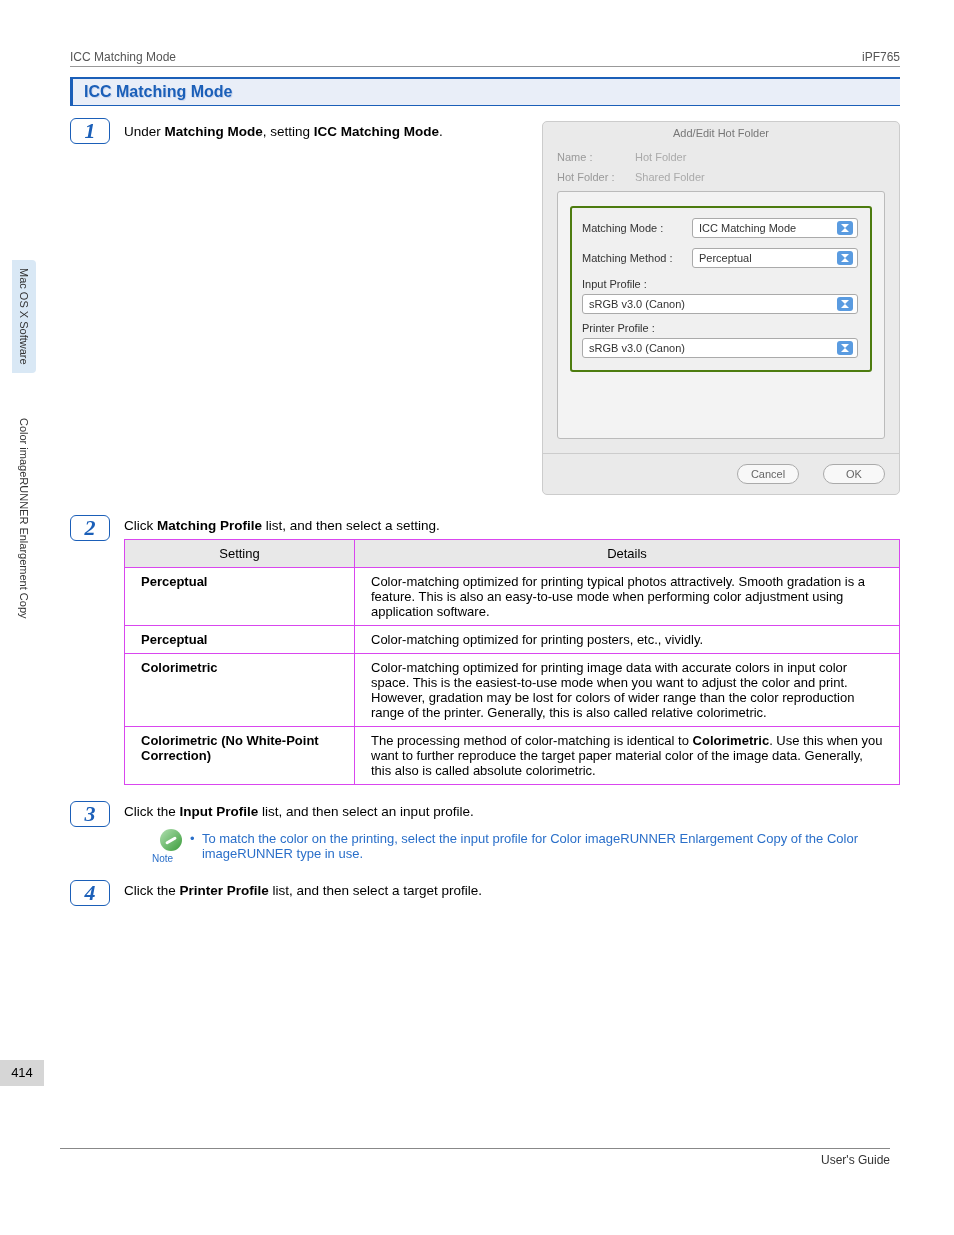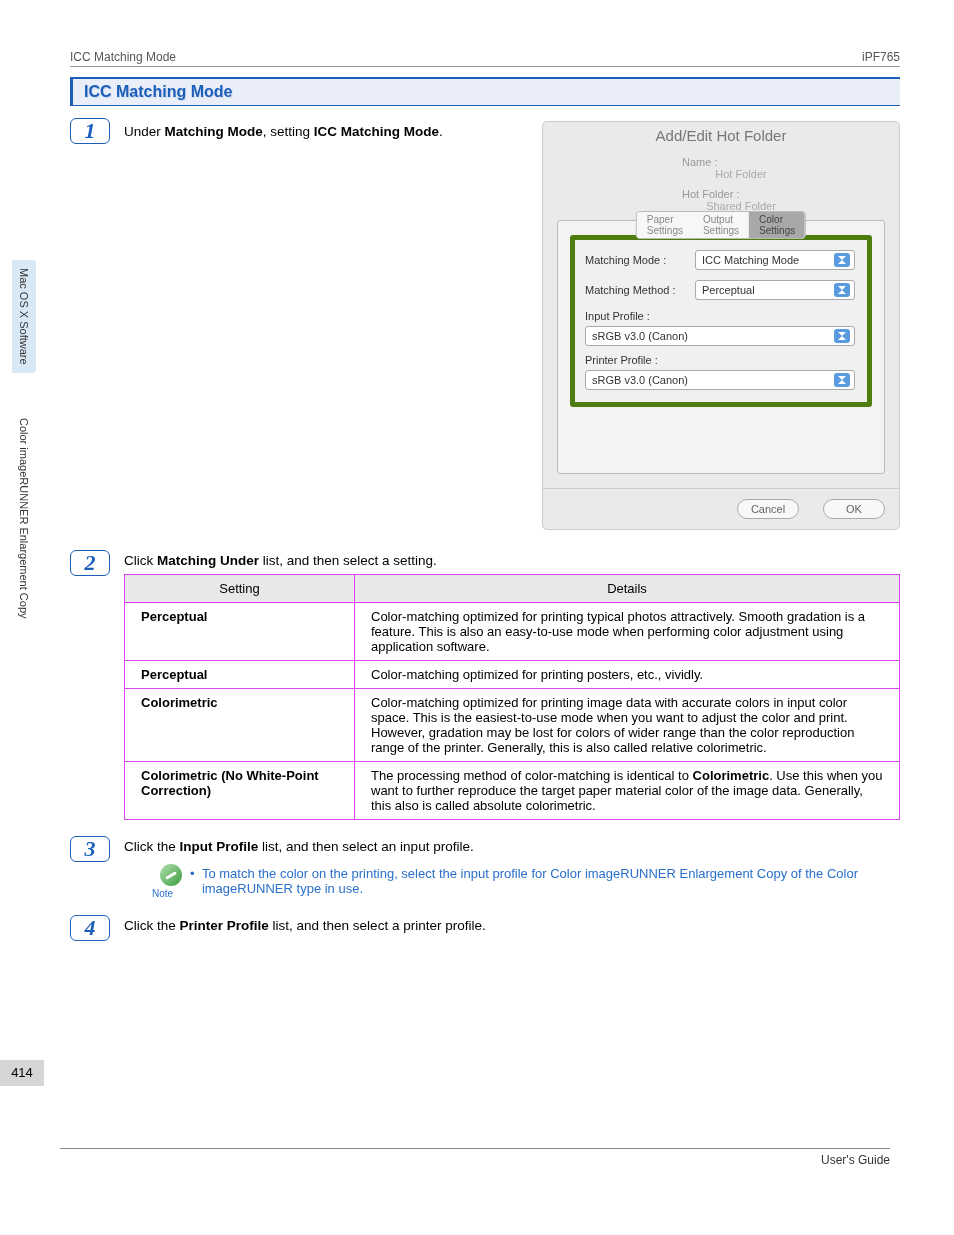--- a/index.html
+++ b/index.html
@@ -109,26 +109,26 @@
     border-radius: 5px;
     background: #eaeaea;
     margin-left: auto;
     font-size: 11px;
     color: #888;
   }
   .dialog-title {
     text-align: center;
     padding: 5px 0 8px 0;
     color: #777;
-    font-size: 15px;
+    font-size: 11px;
   }
   .dialog-inner { padding: 4px 14px 14px 14px; }
-  .dlg-row { display: flex; align-items: center; margin-bottom: 8px; flex-direction: column; }
+  .dlg-row { display: flex; align-items: center; margin-bottom: 8px; }
   .dlg-label { width: 78px; color: #999; font-size: 11px; }
-  .dlg-val { color: #aaa; font-size: 11px; margin-left: 40px; }
+  .dlg-val { color: #aaa; font-size: 11px; }
   .tab-box {
     border: 1px solid #bbb;
     border-radius: 3px;
     background: #f3f3f3;
     margin-top: 4px;
     padding: 14px 12px 16px 12px;
     position: relative;
   }
   .tabs {
     position: absolute;
@@ -319,28 +319,23 @@
           <div class="dlg-row">
             <span class="dlg-label">Name :</span>
             <span class="dlg-val">Hot Folder</span>
           </div>
           <div class="dlg-row">
             <span class="dlg-label">Hot Folder :</span>
             <span class="dlg-val">Shared Folder</span>
           </div>
 
           <div class="tab-box">
-            <div class="tabs">
-              <div class="tab">Paper Settings</div>
-              <div class="tab">Output Settings</div>
-              <div class="tab active">Color Settings</div>
-            </div>
-
-
-            <div style="border:5px solid #4d7c0f;border-radius:3px;padding:10px 12px 4px 10px;background:#f0f0f0;">
+
+
+            <div style="border:2px solid #4d7c0f;border-radius:3px;padding:10px 12px 4px 10px;background:#f0f0f0;">
               <div class="field-row">
                 <span class="field-label dark">Matching Mode :</span>
                 <div class="select-box">
                   <span>ICC Matching Mode</span>
                   <span class="select-arrow"></span>
                 </div>
               </div>
               <div class="field-row">
                 <span class="field-label dark">Matching Method :</span>
                 <div class="select-box">
@@ -367,21 +362,21 @@
           <div class="dlg-btn">OK</div>
         </div>
       </div>
     </div>
   </div>
 
   <div class="step-row" style="margin-top:20px;">
     <div class="step-num">2</div>
     <div class="step-body">
       <div class="step-text">
-        <span>Click </span><strong>Matching Under</strong><span> list, and then select a setting.</span>
+        <span>Click </span><strong>Matching Profile</strong><span> list, and then select a setting.</span>
       </div>
       <table class="detail">
         <tbody>
             <tr>
           <th>Setting</th>
           <th>Details</th>
         </tr>
         <tr>
           <td class="setting">Perceptual</td>
           <td>Color-matching optimized for printing typical photos attractively. Smooth gradation is a feature. This is also an easy-to-use mode when performing color adjustment using application software.</td>
@@ -423,21 +418,21 @@
             </div>
         </div>
       </div>
     </div>
   </div>
 
   <div class="step-row" style="margin-top:16px;">
     <div class="step-num">4</div>
     <div class="step-body">
       <div class="step-text">
-        <span>Click the </span><strong>Printer Profile</strong><span> list, and then select a printer profile.</span>
+        <span>Click the </span><strong>Printer Profile</strong><span> list, and then select a target profile.</span>
       </div>
     </div>
   </div>
 
 </div>
 
 <div class="page-num-box">414</div>
 
 <div class="footer">User's Guide</div>
 

